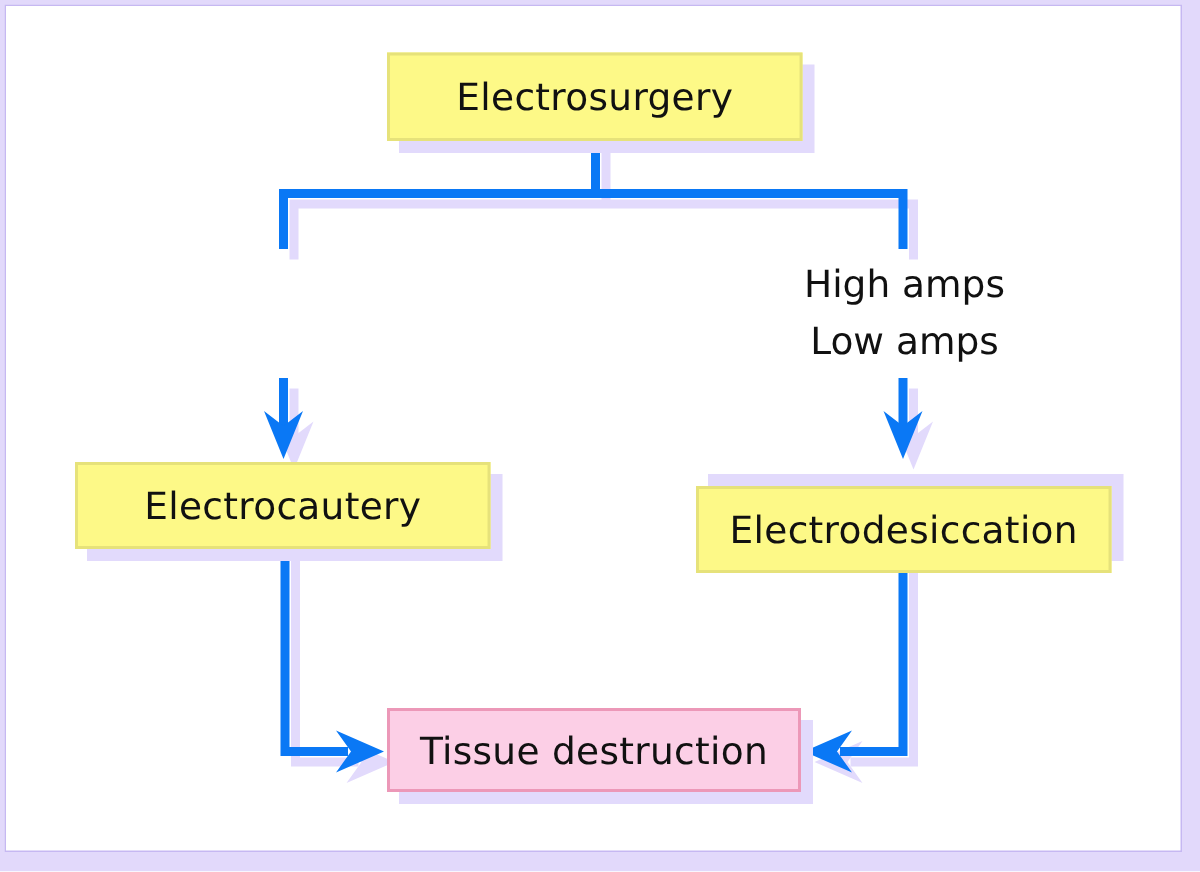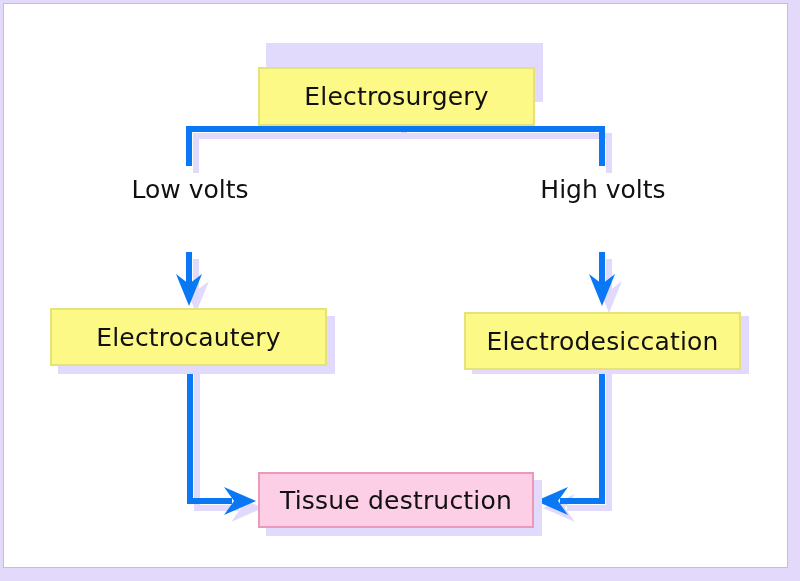--- a/index.html
+++ b/index.html
@@ -77,35 +77,35 @@
         <polygon points="536,501 568,487 558,501 568,515" fill="#0a78f5"></polygon>
       </g>
     </g>
 </svg>
 
 <div class="shadow" style="left:266px; top:43px; width:277px; height:59px;"></div>
 <div class="shadow" style="left:58px; top:316px; width:277px; height:58px;"></div>
 <div class="shadow" style="left:472px; top:316px; width:277px; height:58px;"></div>
 <div class="shadow" style="left:266px; top:480px; width:276px; height:56px;"></div>
 
-<div class="node yellow" style="left:258px; top:35px; width:277px; height:59px;margin-top:32px;">
+<div class="node yellow" style="left:258px; top:35px; width:277px; height:59px;">
   <span>Electrosurgery</span>
 </div>
 
 <div class="label" style="left:90px; top:171px; width:200px;">
-  <div>Low volts</div>
 </div>
 
 <div class="label" style="left:503px; top:171px; width:200px;">
-  <div>High volts</div>
+  <div>High amps</div>
+  <div>Low amps</div>
 </div>
 
 <div class="node yellow" style="left:50px; top:308px; width:277px; height:58px;text-align:center;">
   <span>Electrocautery</span>
 </div>
 
-<div class="node yellow" style="left:464px; top:312px; width:277px; height:58px;">
+<div class="node yellow" style="left:464px; top:324px; width:277px; height:58px;">
   <span>Electrodesiccation</span>
 </div>
 
 <div class="node pink" style="left:258px; top:472px; width:276px; height:56px;">
   <span>Tissue destruction</span>
 </div>
 
 </body></html>

